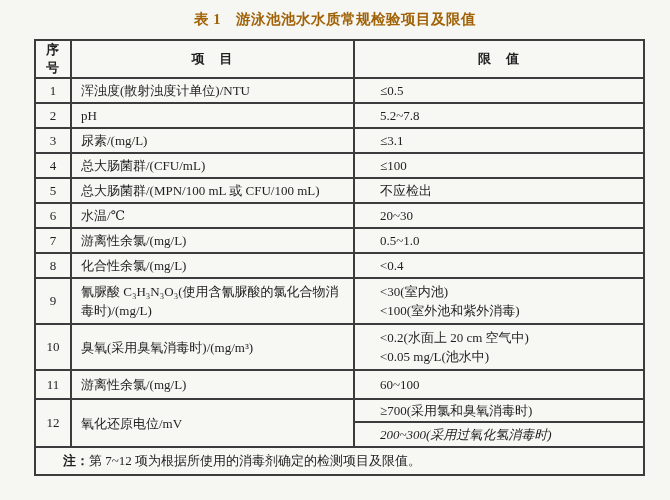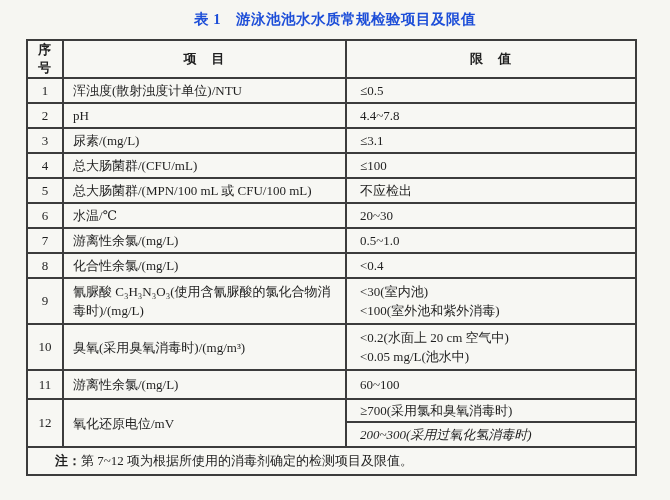--- a/index.html
+++ b/index.html
@@ -9,26 +9,26 @@
     font-family:"Liberation Serif","DejaVu Serif",serif;
     color:#1f1f1f;
     -webkit-font-smoothing:antialiased;
   }
   .page-title{
     padding-top:10px;
     text-align:center;
     font-weight:bold;
     font-size:14.5px;
     letter-spacing:0.5px;
-    color:#1d4ed8;
+    color:#a16207;
   }
   table.std{
     border-collapse:collapse;
     table-layout:fixed;
-    margin:10px 0 0 26px;
+    margin:10px 0 0 34px;
     width:609px;
     background:#f7f7f3;
   }
   table.std col.c-no{width:36px;}
   table.std col.c-item{width:283px;}
   table.std col.c-limit{width:290px;}
   table.std th, table.std td{
     border:2px solid #3c3c3c;
     font-size:13px;
     vertical-align:middle;
@@ -36,21 +36,21 @@
   }
   table.std th{
     font-weight:bold;
     height:22px;
     text-align:center;
     letter-spacing:1px;
     padding:0 4px;
   }
   td.no{text-align:center;padding:0 2px;}
   td.item{padding:1px 9px;line-height:19px;}
-  td.limit{padding:1px 13px;line-height:19px;}
+  td.limit{padding:1px 25px;line-height:19px;}
   tr.r-std td{height:21px;}
   tr.r-tall td{height:42px;}
   tr.r-11 td{height:25px;}
   tr.r-12a td{height:19px;}
   tr.r-12b td{height:21px;font-style:italic;}
   td.note-cell{
     height:22px;
     padding:2px 8px 2px 27px;
     font-size:13px;
   }
@@ -76,21 +76,21 @@
     </tr>
 
     <tr class="r-std">
       <td class="no">1</td>
       <td class="item">浑浊度(散射浊度计单位)/NTU</td>
       <td class="limit">≤0.5</td>
     </tr>
     <tr class="r-std">
       <td class="no">2</td>
       <td class="item">pH</td>
-      <td class="limit">4.4~7.8</td>
+      <td class="limit">5.2~7.8</td>
     </tr>
     <tr class="r-std">
       <td class="no">3</td>
       <td class="item">尿素/(mg/L)</td>
       <td class="limit">≤3.1</td>
     </tr>
     <tr class="r-std">
       <td class="no">4</td>
       <td class="item">总大肠菌群/(CFU/mL)</td>
       <td class="limit">≤100</td>

